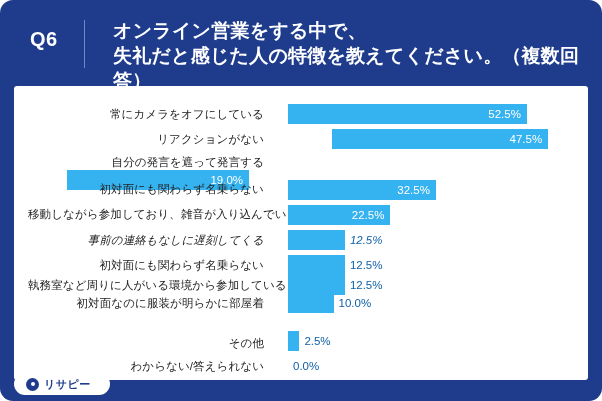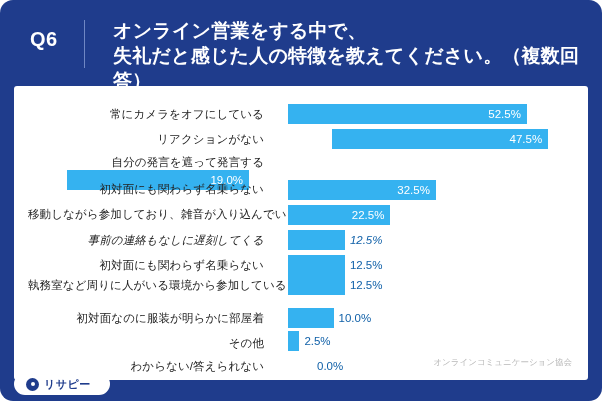--- a/index.html
+++ b/index.html
@@ -183,44 +183,43 @@
             <span class="val">12.5%</span>
           </div>
         </div>
         <div class="row" style="top: 189px;">
           <div class="cat">執務室など周りに人がいる環境から参加している</div>
           <div class="barwrap">
             <div class="bar" style="width: 56.875px;"></div>
             <span class="val">12.5%</span>
           </div>
         </div>
-        <div class="row" style="top: 222px;">
+        <div class="row" style="top: 207px;">
           <div class="cat">初対面なのに服装が明らかに部屋着</div>
           <div class="barwrap">
             <div class="bar" style="width: 45.5px;"></div>
             <span class="val">10.0%</span>
           </div>
         </div>
         <div class="row" style="top: 244.8px; align-items: flex-end;">
           <div class="cat">その他</div>
           <div class="barwrap">
             <div class="bar" style="width: 11.375px;"></div>
             <span class="val">2.5%</span>
           </div>
         </div>
-        <div class="row" style="top: 270px; gap: 24px;">
+        <div class="row" style="top: 270px;">
           <div class="cat">わからない/答えられない</div>
           <div class="barwrap">
             <div class="bar" style="width: 0px;"></div>
             <span class="val">0.0%</span>
           </div>
         </div>
       </div>
     <div class="source">
-      <div>オンラインコミュニケーション協会</div>
     </div>
   </div>
 
   <div class="logo">
     <span class="pin">
         <i></i>
       </span>
     <span class="ltxt">リサピー</span>
   </div>
 

